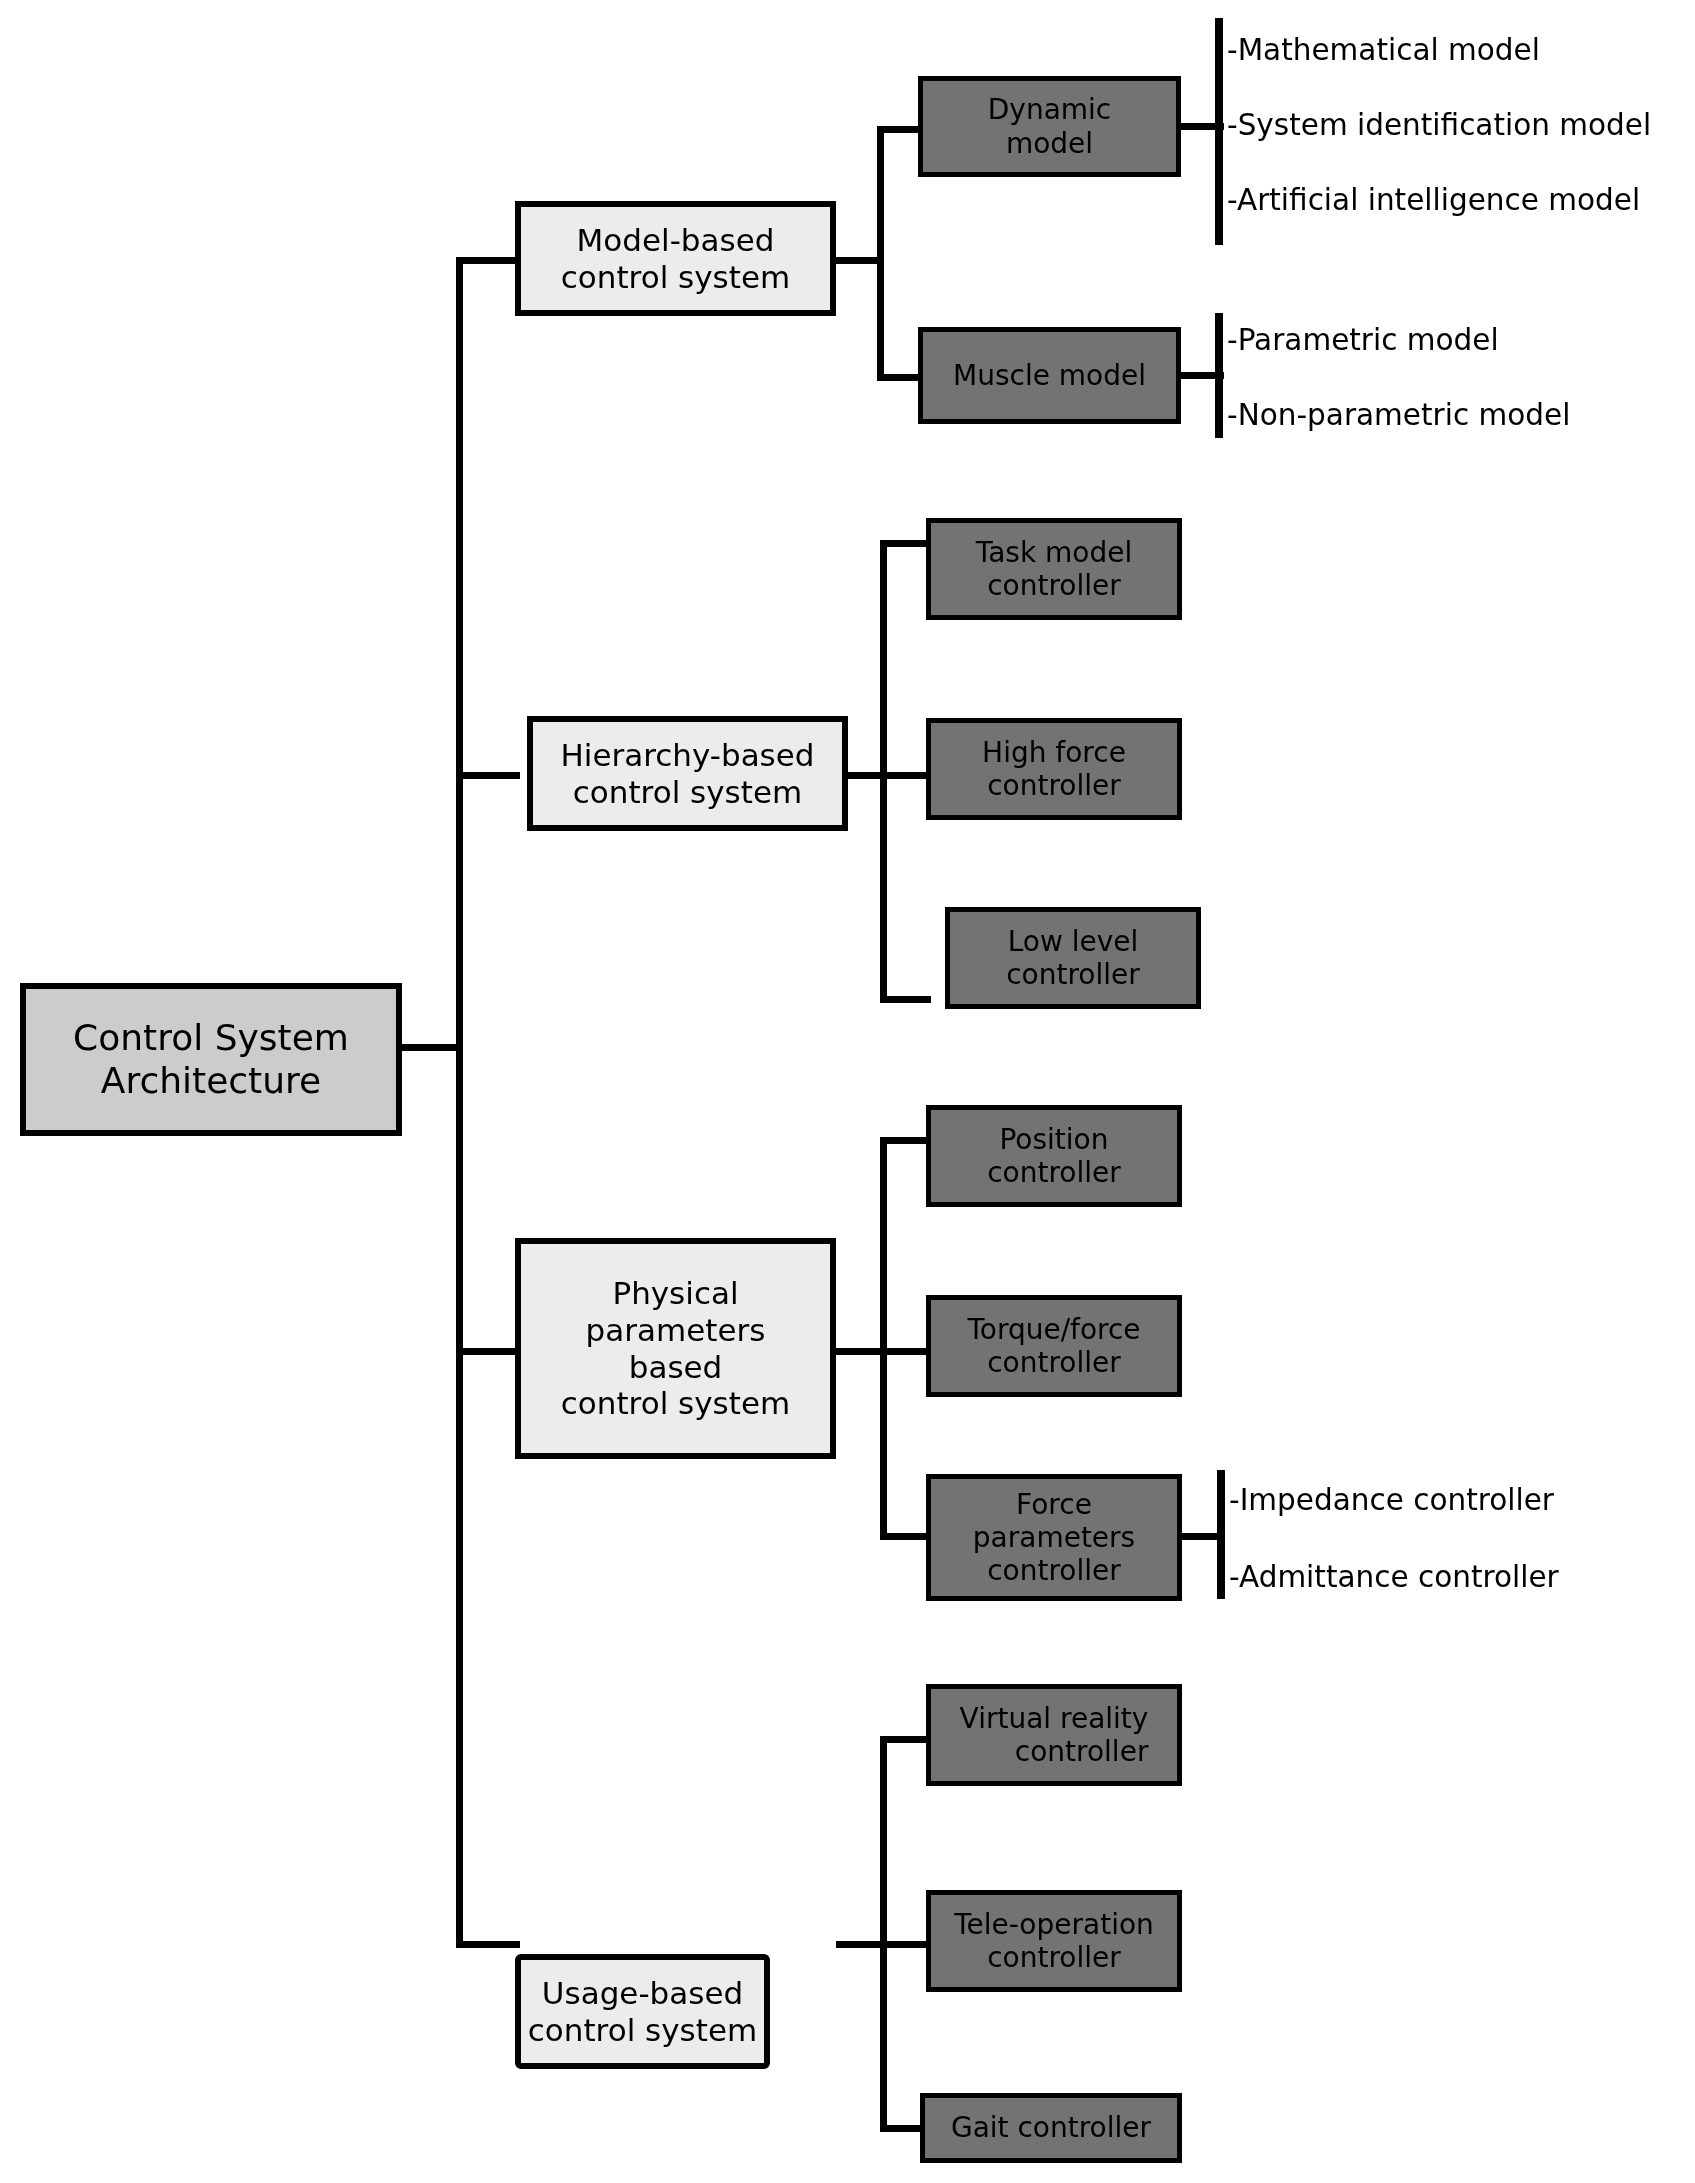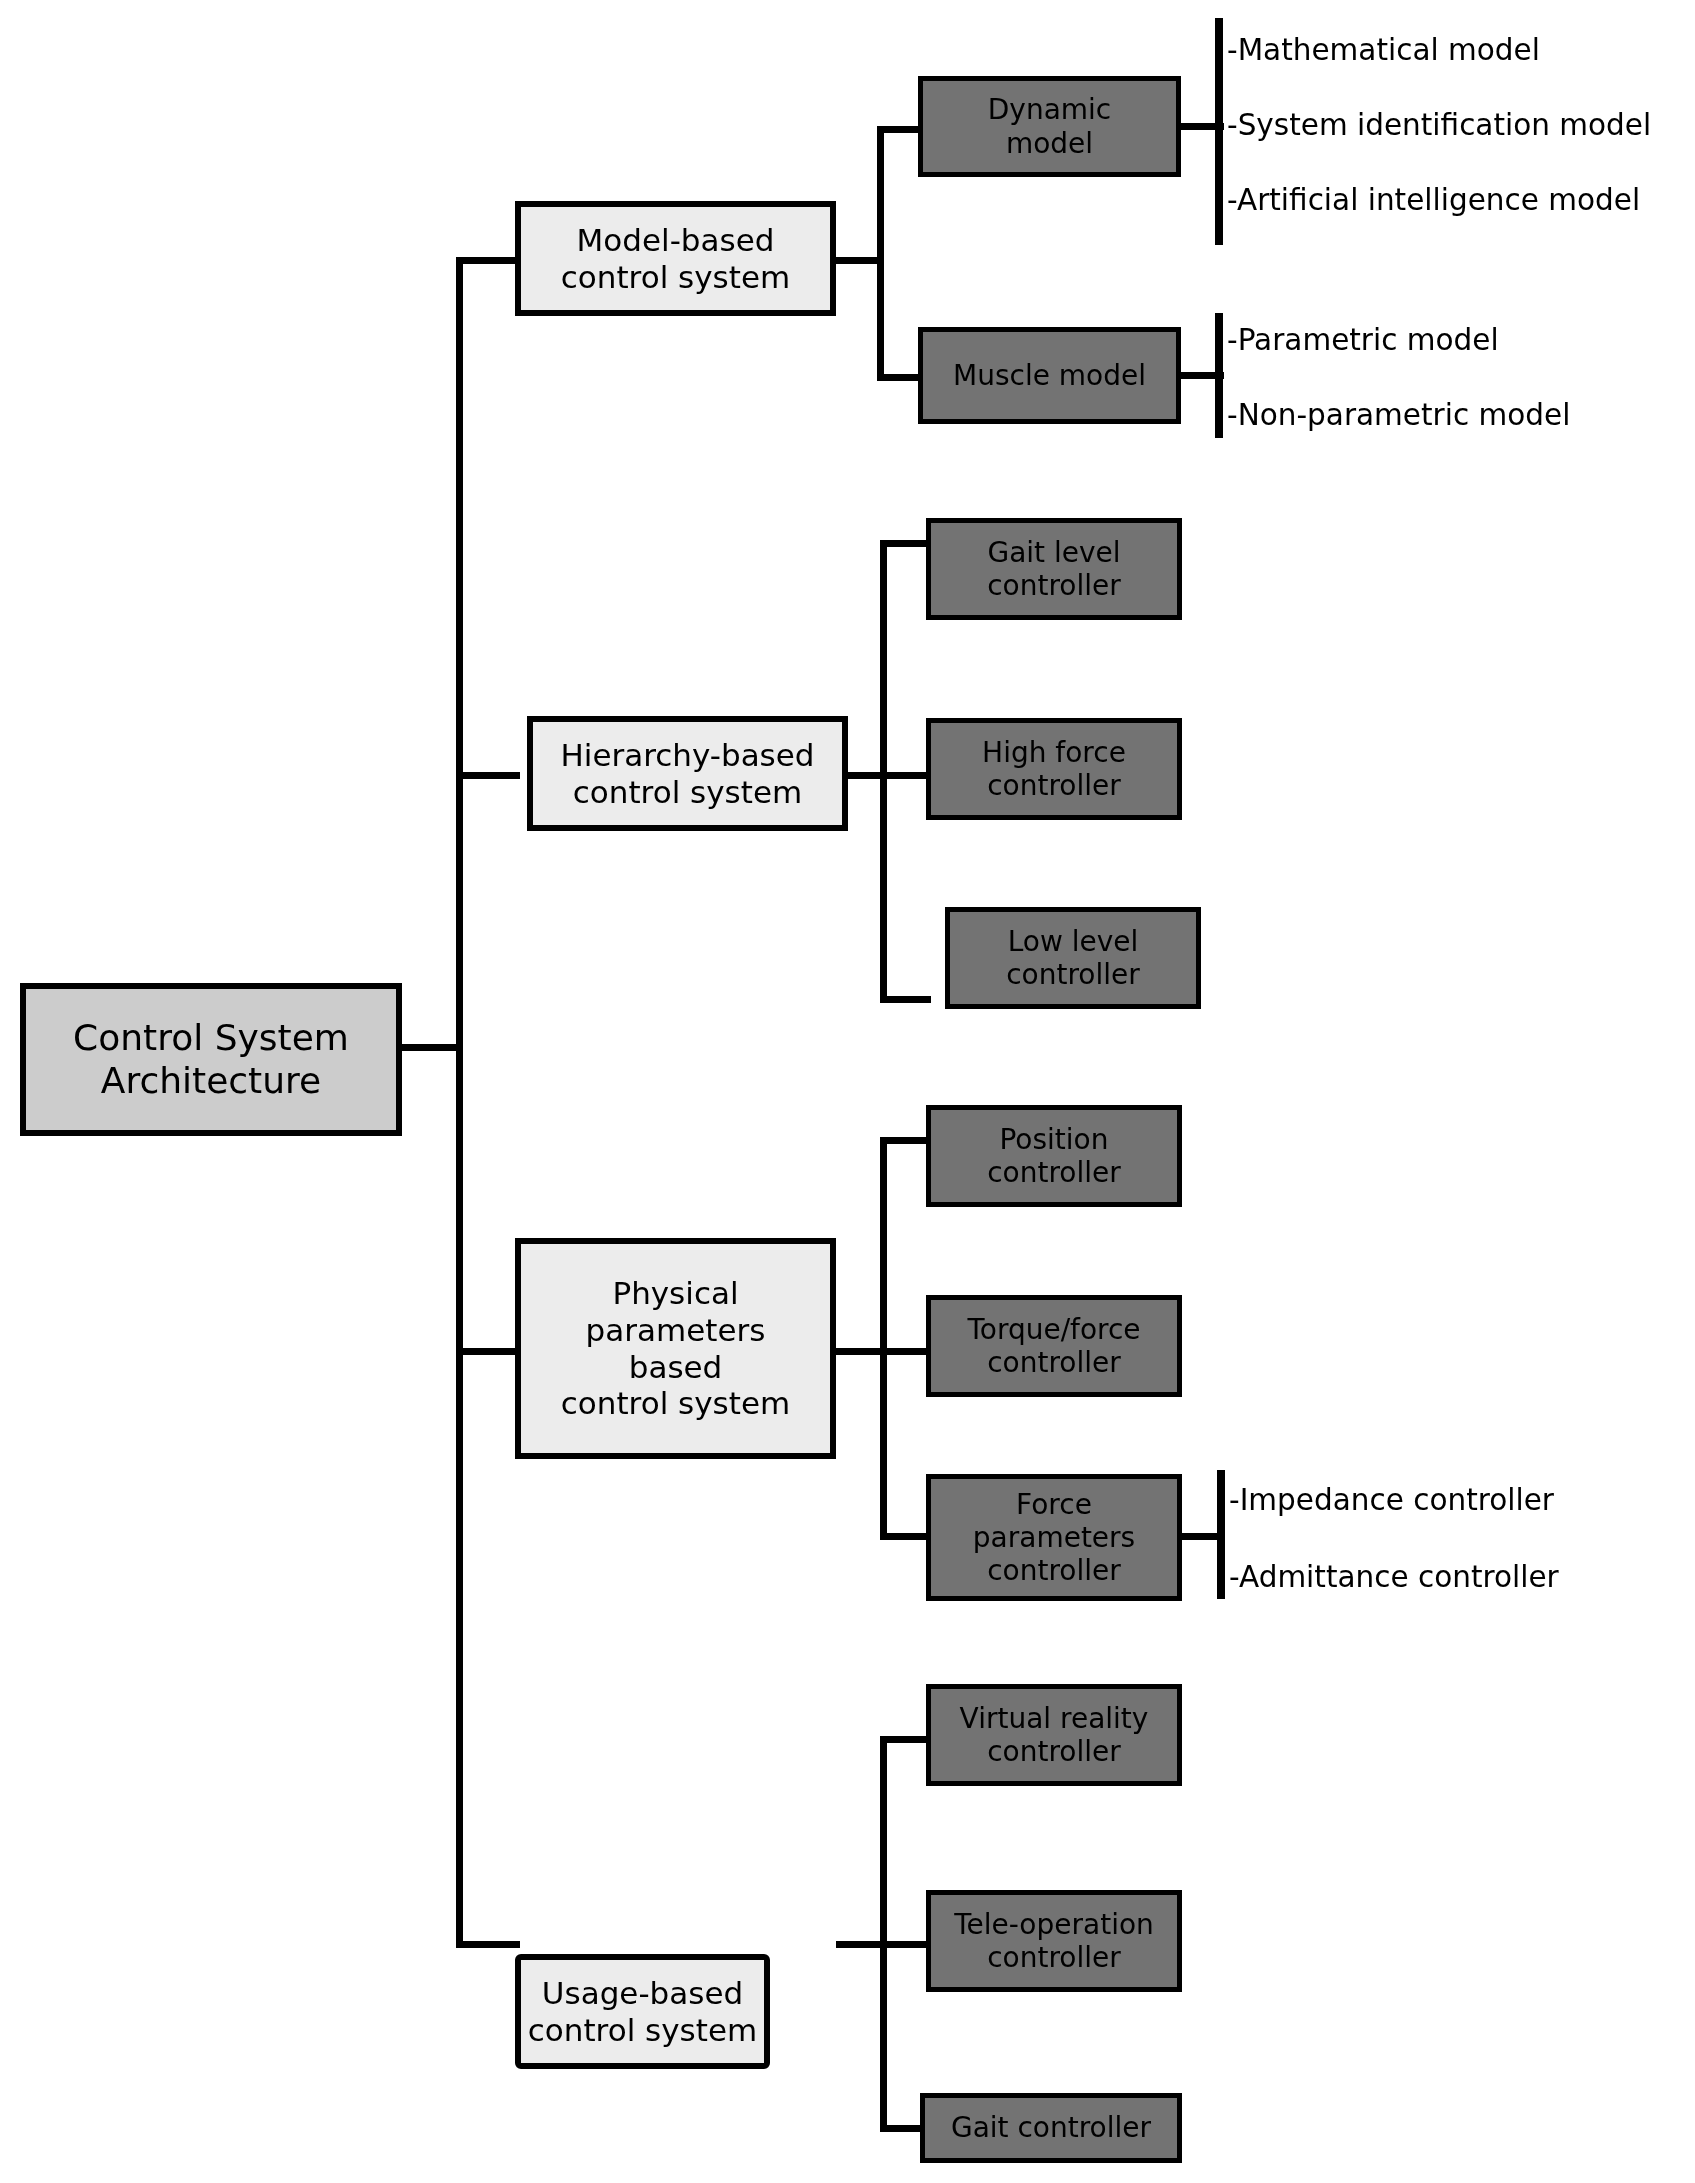--- a/index.html
+++ b/index.html
@@ -109,21 +109,21 @@
   <div class="node l2" style="left:527px; top:716px; width:321px; height:115px;">Hierarchy-based
 control system</div>
 
   <div class="hline" style="left:848px; top:772px; width:40px;"></div>
   <div class="vline" style="left:880px; top:540px; height:463px;"></div>
 
   <div class="hline" style="left:880px; top:540px; width:51px;"></div>
   <div class="hline" style="left:880px; top:772px; width:51px;"></div>
   <div class="hline" style="left:880px; top:996px; width:51px;"></div>
 
-  <div class="node l3" style="left:926px; top:518px; width:256px; height:102px;">Gait level
+  <div class="node l3" style="left:926px; top:518px; width:256px; height:102px;">Task model
 controller</div>
 
   <div class="node l3" style="left:926px; top:718px; width:256px; height:102px;">High force
 controller</div>
 
   <div class="node l3" style="left:926px; top:907px; width:256px; height:102px;margin-left:19px;">Low level
 controller</div>
 
   <div class="node l2" style="left:515px; top:1238px; width:321px; height:221px;">Physical
 parameters
@@ -155,21 +155,21 @@
   <div class="node l2" style="left:515px; top:1954px; width:255px; height:115px;border-radius:6px;">Usage-based
 control system</div>
 
   <div class="hline" style="left:836px; top:1941px; width:51px;"></div>
   <div class="vline" style="left:880px; top:1736px; height:396px;"></div>
 
   <div class="hline" style="left:880px; top:1736px; width:51px;"></div>
   <div class="hline" style="left:880px; top:1941px; width:51px;"></div>
   <div class="hline" style="left:880px; top:2125px; width:51px;"></div>
 
-  <div class="node l3" style="left:926px; top:1684px; width:256px; height:102px;">Virtual reality
+  <div class="node l3" style="left:926px; top:1684px; width:256px; height:102px;text-align:right;">Virtual reality
 controller</div>
 
   <div class="node l3" style="left:926px; top:1890px; width:256px; height:102px;">Tele-operation
 controller</div>
 
   <div class="node l3" style="left:920px; top:2093px; width:262px; height:70px;">Gait controller</div>
 
 </div>
 
 

